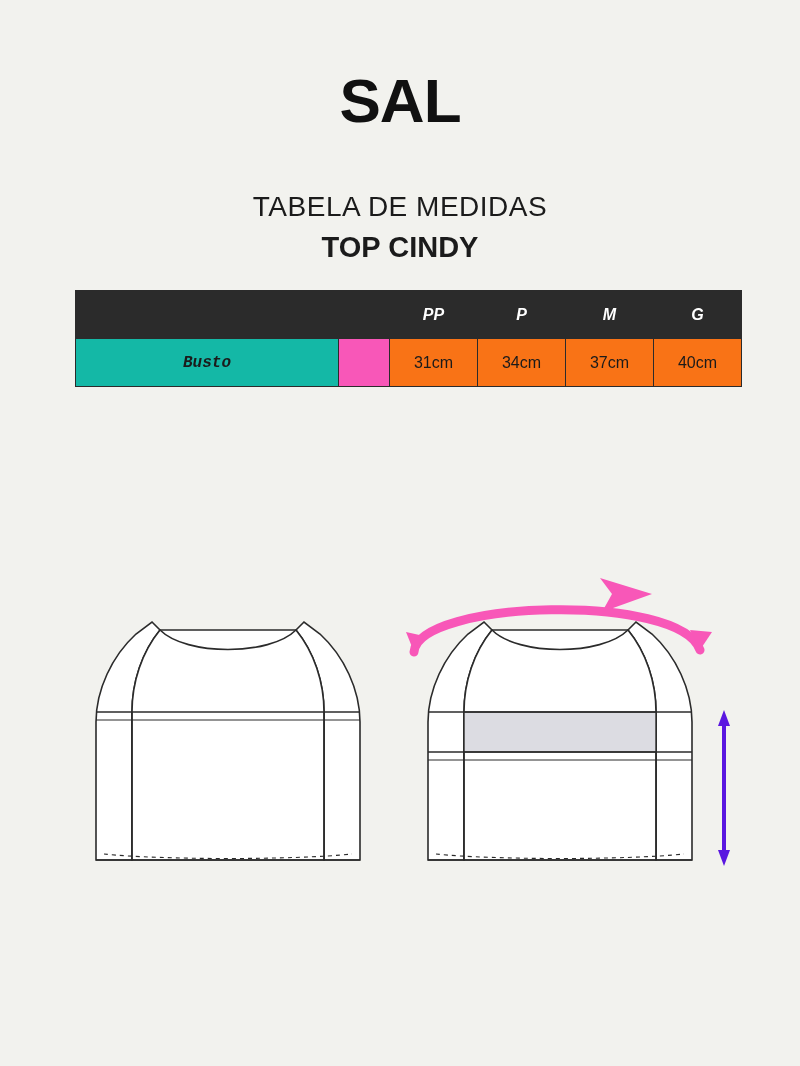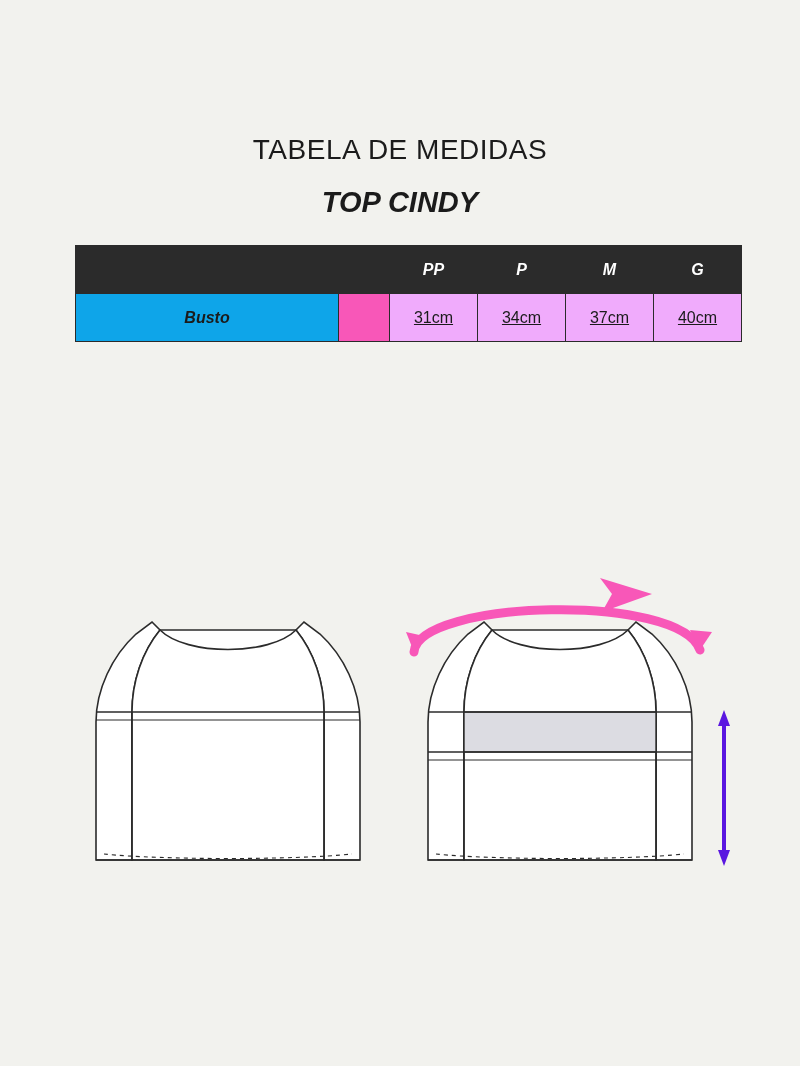--- a/index.html
+++ b/index.html
@@ -36,25 +36,24 @@
     margin-top: 62px;
   }
   .title-main {
     font-size: 28px;
     letter-spacing: 0.5px;
     color: #1b1b1b;
     display: block;
   }
   .title-sub {
     font-size: 29px;
-    font-style: italic;
-    font-weight: bold;
-    color: #1b1b1b;
-    display: block;
-    margin-top: 20px;
+    font-weight: bold;
+    color: #1b1b1b;
+    display: block;
+    margin-top: 8px;
   }
 
   
   .table-wrap {
     margin: 26px auto 0 auto;
     width: 650px;
   }
   table.size-table {
     border-collapse: collapse;
     width: 100%;
@@ -75,52 +74,53 @@
     border: 1px solid #2b2b2b;
   }
   th.col-label { width: 260px; }
   th.col-swatch { width: 48px; }
   th.col-size { width: 85px; }
 
   td.row-label {
     font-style: italic;
     font-weight: bold;
     font-size: 19px;
-    background: #0ea5e9;
+    background: #14b8a6;
+    font-family: Liberation Mono, monospace;
   }
   td.swatch {
     padding: 0;
     background: #ffffff;
   }
   td.swatch .sw {
     width: 100%;
     height: 100%;
     min-height: 43px;
     display: block;
   }
   td.value {
-    background: #f0abfc;
+    background: #f97316;
     font-size: 16px;
     color: #1b1b1b;
-    text-decoration: underline;
   }
 
   
   .illustration {
     position: absolute;
     left: 0;
     top: 560px;
     width: 800px;
     height: 360px;
   }
 </style>
 </head>
 <body style="background: rgb(242, 242, 238);">
 
 <div class="logo">
+  <span class="logo-line">SAL</span>
 </div>
 
 <div class="titles">
   <span class="title-main">TABELA DE MEDIDAS</span>
   <span class="title-sub">TOP CINDY</span>
 </div>
 
 <div class="table-wrap">
   <table class="size-table">
     <thead>

